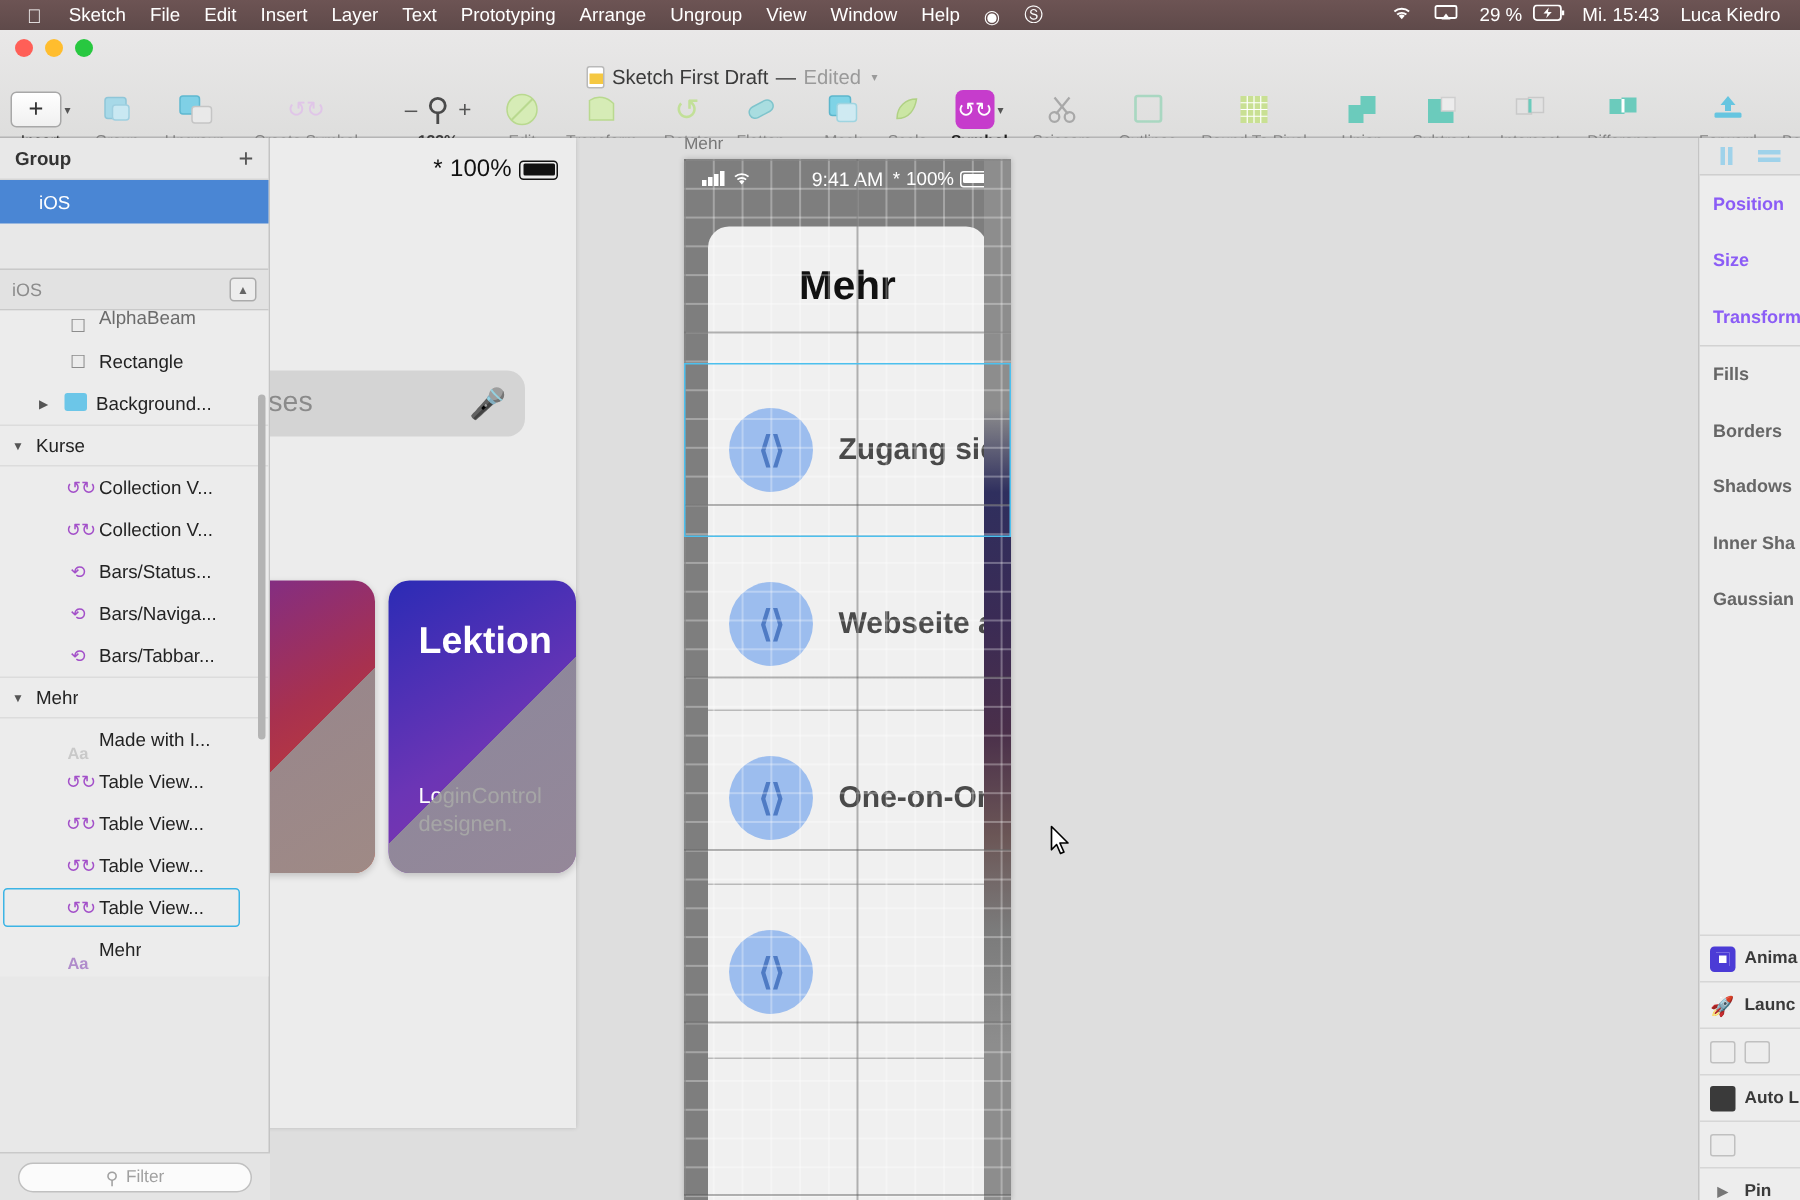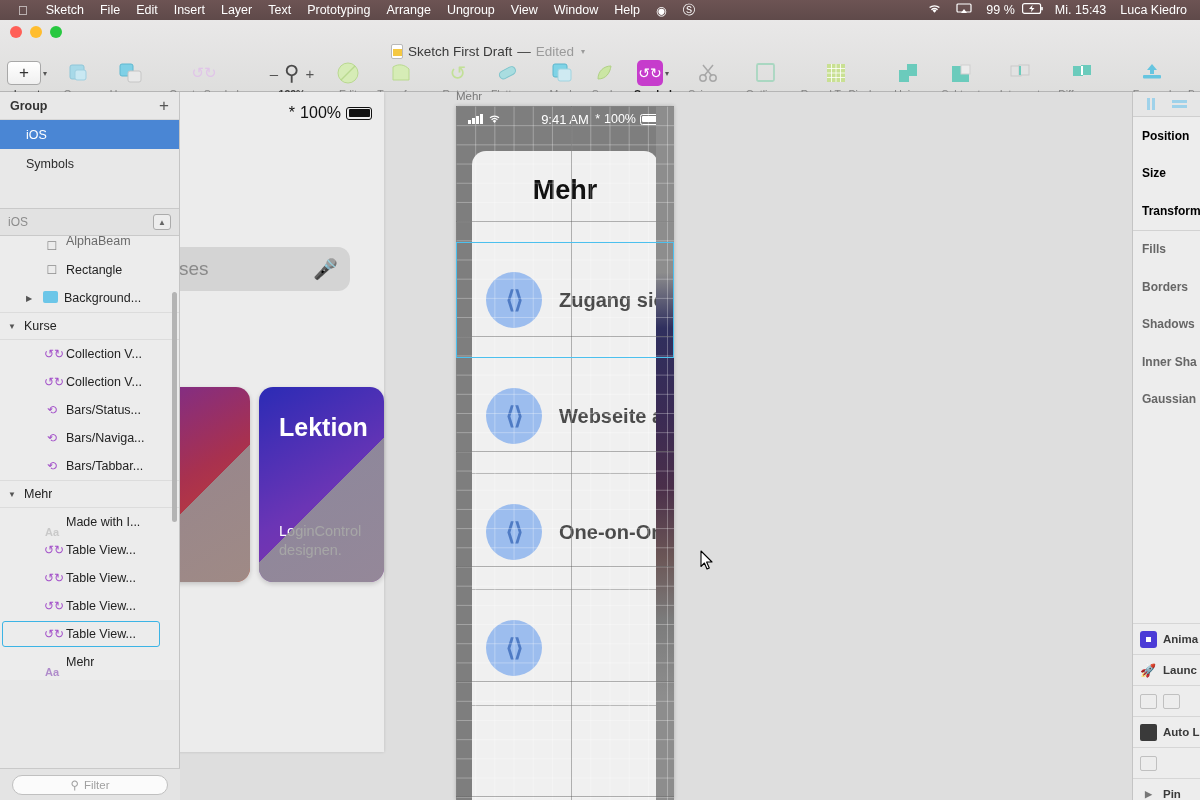--- a/index.html
+++ b/index.html
@@ -234,21 +234,21 @@
     position:absolute; top:92px; left:1132px; width:68px; height:708px;
     background:#ededed; border-left:1px solid #c4c4c4;
   }
   .insp-top {
     height:25px; border-bottom:1px solid #cfcfcf; display:flex; align-items:center;
     gap:10px; padding-left:9px; background:#e6e6e6;
   }
   .align-ic { width:18px; height:13px; display:flex; align-items:center; justify-content:center; gap:2px; }
   .align-ic i { display:block; background:#9fd2ea; }
   .insp-sec { height:37.5px; display:flex; align-items:center; padding-left:9px;
-    font-size:12px; font-weight:bold; color:#000000; white-space:nowrap; }
+    font-size:12px; font-weight:bold; color:#8b5cf6; white-space:nowrap; }
   .insp-sec.muted { color:#666; }
   .insp-div { height:1px; background:#d2d2d2; }
   .plug-row { height:31px; display:flex; align-items:center; gap:6px; padding-left:7px;
     font-size:11.5px; font-weight:bold; color:#3a3a3a; border-top:1px solid #d6d6d6; white-space:nowrap; }
   .plug-ic { width:17px;height:17px;flex:none;display:flex;align-items:center;justify-content:center;font-size:13px; }
   .pic-anim { background:#4b3bd6; border-radius:3px; position:relative; }
   .pic-anim:after{content:"";position:absolute;inset:4px;background:#fff;border:2px solid #4b3bd6;}
   .pic-auto { background:#3a3a3a; border-radius:2px; }
   .plug-row.empty { color:#b5b5b5; }
   .plug-ghost { width:17px;height:15px;border:1.4px solid #c0c0c0;border-radius:2px; }
@@ -281,21 +281,21 @@
             <path d="M2.6 4.6a7.5 7.5 0 019.8 0" stroke="#fff" stroke-width="1.3" fill="none"></path>
             <path d="M4.4 6.7a5 5 0 016.2 0" stroke="#fff" stroke-width="1.3" fill="none"></path>
           </svg>
       </span>
       <span class="mb-item">
         <svg width="16" height="12" viewBox="0 0 16 12">
             <rect x="1" y="1" width="14" height="8" rx="1" stroke="#fff" stroke-width="1.2" fill="none"></rect>
             <path d="M8 6l3 4H5z" fill="#fff"></path>
           </svg>
       </span>
-      <span class="mb-item">99 %</span>
+      <span class="mb-item">29 %</span>
       <span class="mb-item" style="padding:0 4px 0 0;">
         <svg width="22" height="11" viewBox="0 0 22 11">
             <rect x="0.6" y="0.6" width="18" height="9.8" rx="2" stroke="#fff" stroke-width="1.2" fill="none"></rect>
             <path d="M20 4v3.2" stroke="#fff" stroke-width="1.6"></path>
             <path d="M10.5 2L7 6h2.6L8.8 9.2 12.5 5H10l.5-3z" fill="#fff"></path>
           </svg>
       </span>
       <span class="mb-item">Mi. 15:43</span>
       <span class="mb-item bold">Luca Kiedro</span>
     </div>
@@ -499,23 +499,20 @@
     </div>
   </div>
 
   <div class="sidebar">
     <div class="pages-header">
       <span>Group</span>
       <span class="plus">+</span>
     </div>
     <div class="page-row sel">
       <span>iOS</span>
-    </div>
-    <div class="page-row">
-      <span>Symbols</span>
     </div>
     <div class="pages-spacer"></div>
 
     <div class="layers-header">
       <span>iOS</span>
       <span class="collapse">▲</span>
     </div>
 
     <div class="layer-list">
       <div class="layer-row ind2" style="height:20px;overflow:hidden;color:#6b6b6b;">

